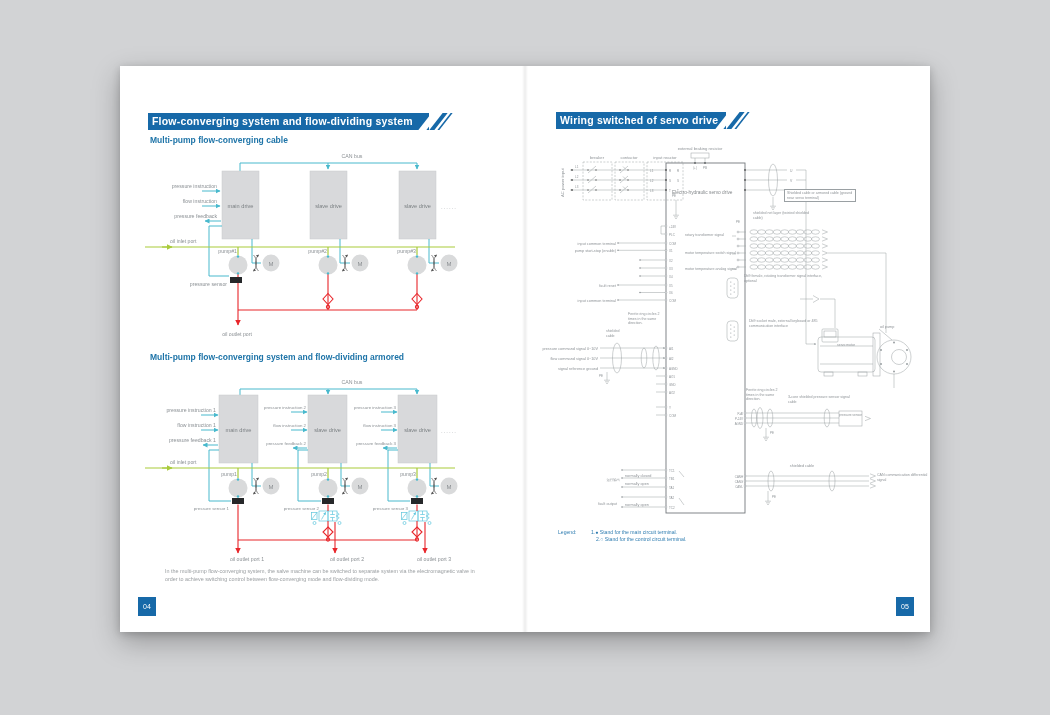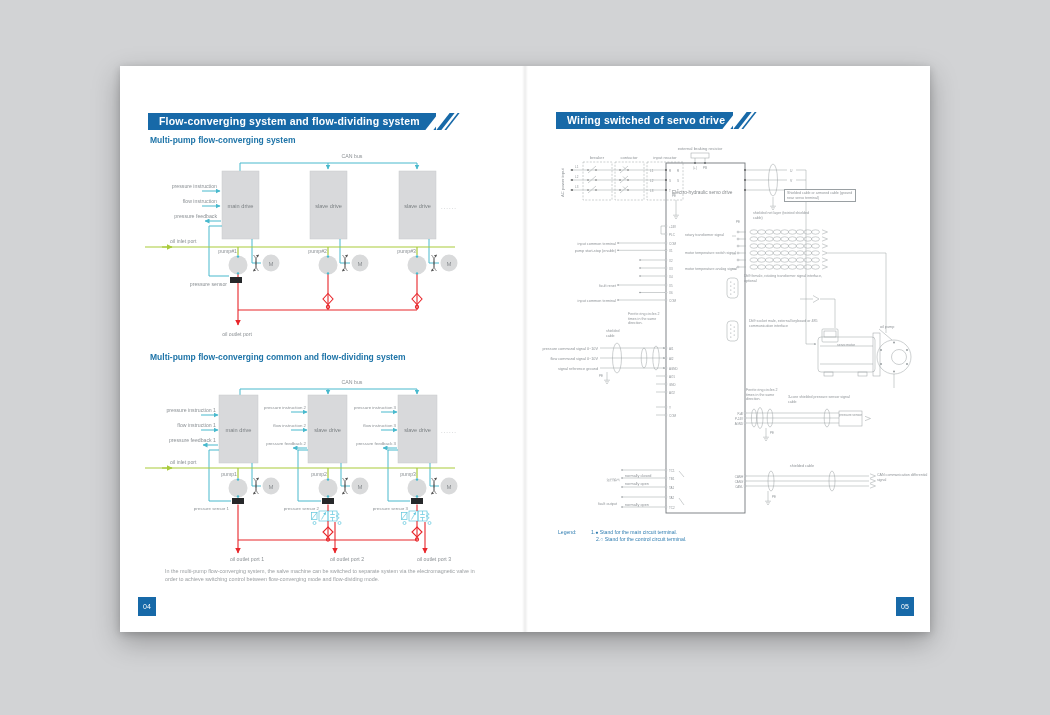--- a/index.html
+++ b/index.html
@@ -3,21 +3,21 @@
 <meta charset="utf-8">
 <style>
   html,body{margin:0;padding:0}
   .stage{position:relative;width:1050px;height:715px;background:#d2d3d5;overflow:hidden;
          font-family:"Liberation Sans",sans-serif}
   .spread{position:absolute;left:120px;top:66px;width:810px;height:566px;background:#ffffff;
           box-shadow:0 10px 26px rgba(0,0,0,.28),0 2px 8px rgba(0,0,0,.18)}
   .fold{position:absolute;left:402px;top:0;width:6px;height:566px;
         background:linear-gradient(90deg,rgba(0,0,0,0) 0%,rgba(0,0,0,.07) 50%,rgba(0,0,0,0) 100%)}
   .banner{position:absolute;height:17px;background:#1769a8;color:#fff;font-size:10.5px;font-weight:bold;
-          line-height:17px;padding-left:11px;letter-spacing:.2px;white-space:nowrap}
+          line-height:17px;padding-left:4px;letter-spacing:.2px;white-space:nowrap}
   .banner::after{content:"";position:absolute;right:-4px;top:-1px;width:8px;height:19px;background:#fff;
           transform:skewX(-38deg)}
   .banner .s1,.banner .s2{position:absolute;top:0;height:17px;background:#1769a8;transform:skewX(-38deg)}
   .banner .s1{right:-12px;width:5px}
   .banner .s2{right:-17px;width:2px}
   .b-left{left:28px;top:47px;width:277px}
   .b-right{left:436px;top:46px;width:166px}
   .h-blue{position:absolute;color:#1e74a8;font-weight:bold;font-size:8.5px;white-space:nowrap}
   .tnote{position:absolute;font-size:5.4px;color:#9a9ea1;line-height:1.5}
   .wnote{position:absolute;font-size:3.6px;color:#8f9498;line-height:1.3}
@@ -64,22 +64,22 @@
   <div class="banner b-left">
     <span>Flow-converging system and flow-dividing system</span>
     <i class="s1"></i>
     <i class="s2"></i>
   </div>
   <div class="banner b-right">
     <span>Wiring switched of servo drive</span>
     <i class="s1"></i>
     <i class="s2"></i>
   </div>
-  <div class="h-blue" style="left:30px;top:69px">Multi-pump flow-converging system</div>
-  <div class="h-blue" style="left:30px;top:286px">Multi-pump flow-converging common and flow-dividing system</div>
+  <div class="h-blue" style="left:30px;top:69px">Multi-pump flow-converging cable</div>
+  <div class="h-blue" style="left:30px;top:286px">Multi-pump flow-converging system and flow-dividing armored</div>
 
   <svg class="art" viewBox="0 0 810 566">
     <defs>
       <marker id="aT" markerWidth="5" markerHeight="5" refX="4.5" refY="2.5" orient="auto">
             <path d="M0,0L5,2.5L0,5Z" fill="#49b9cd"></path>
           </marker>
       <marker id="aG" markerWidth="5" markerHeight="5" refX="4.5" refY="2.5" orient="auto">
             <path d="M0,0L5,2.5L0,5Z" fill="#a9cb3b"></path>
           </marker>
       <marker id="aR" markerWidth="5" markerHeight="5" refX="4.5" refY="2.5" orient="auto">

